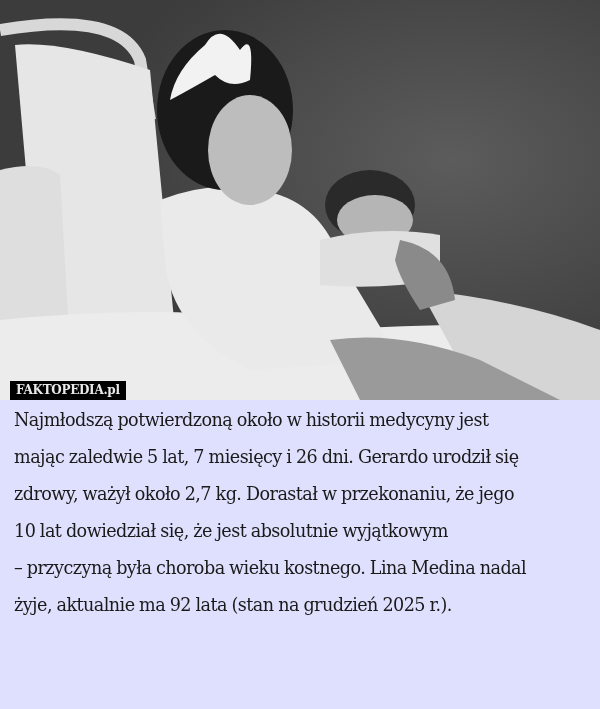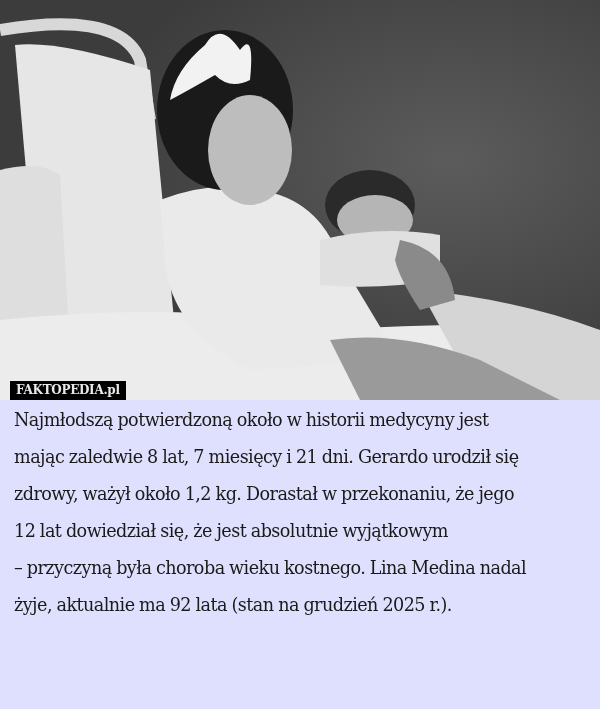--- a/index.html
+++ b/index.html
@@ -66,19 +66,19 @@
 
       <path d="M330 340 Q400 330 480 360 L560 400 L360 400 Z" fill="#9a9a9a"></path>
 
       <path d="M400 240 Q450 250 455 300 L420 310 Q400 280 395 260 Z" fill="#8a8a8a"></path>
     </svg>
     <div class="watermark">FAKTOPEDIA.pl</div>
   </div>
 
   <div class="caption">
     <span class="line">Najmłodszą potwierdzoną około w historii medycyny jest</span>
-    <span class="line">mając zaledwie 8 lat, 7 miesięcy i 21 dni. Gerardo urodził się</span>
-    <span class="line">zdrowy, ważył około 1,2 kg. Dorastał w przekonaniu, że jego</span>
-    <span class="line">12 lat dowiedział się, że jest absolutnie wyjątkowym</span>
+    <span class="line">mając zaledwie 5 lat, 7 miesięcy i 26 dni. Gerardo urodził się</span>
+    <span class="line">zdrowy, ważył około 2,7 kg. Dorastał w przekonaniu, że jego</span>
+    <span class="line">10 lat dowiedział się, że jest absolutnie wyjątkowym</span>
     <span class="line">– przyczyną była choroba wieku kostnego. Lina Medina nadal</span>
     <span class="line">żyje, aktualnie ma 92 lata (stan na grudzień 2025 r.).</span>
   </div>
 </div>
 
 </body></html>

